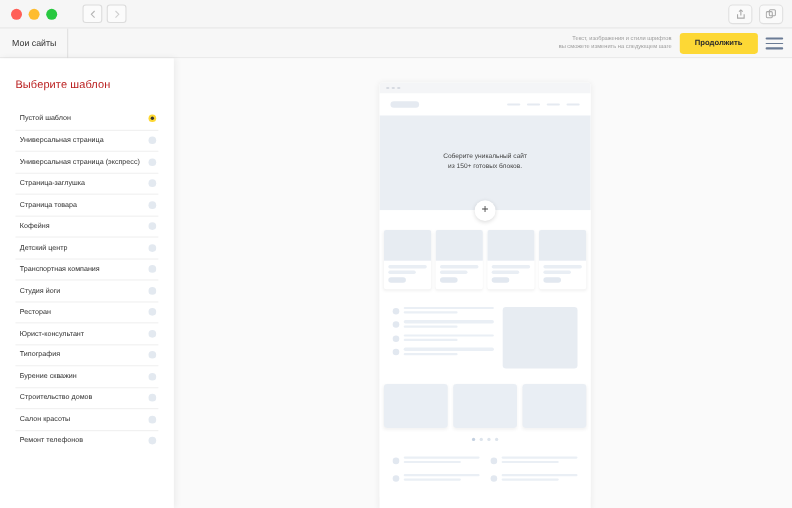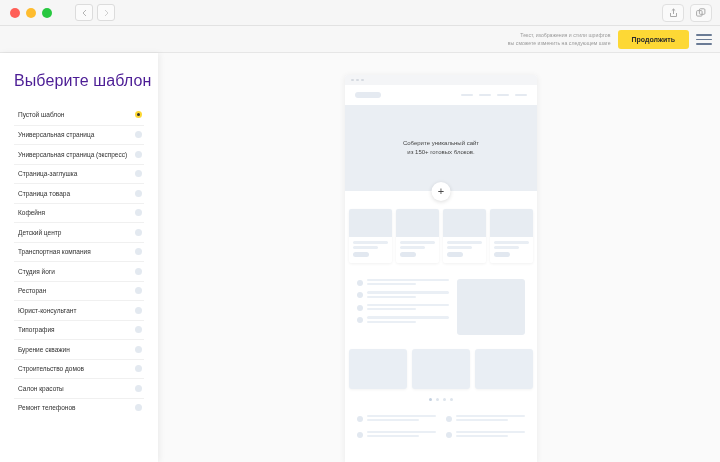--- a/index.html
+++ b/index.html
@@ -85,21 +85,21 @@
   
   .sidebar {
     position: absolute; top: 53px; left: 0;
     width: 158px; height: 409px;
     background: #ffffff;
     box-shadow: 2px 0 6px rgba(0,0,0,0.06);
     z-index: 5;
     overflow: hidden;
   }
   .sidebar h1 {
-    font-size: 16px; font-weight: normal; color: #4c1d95;
+    font-size: 10px; font-weight: normal; color: #b91c1c;
     padding: 19px 0 0 14px; letter-spacing: .1px;
   }
   .tpl-list { margin-top: 15px; padding: 0 14px 0 14px; }
   .tpl-item {
     display: flex; align-items: center; justify-content: space-between;
     gap: 6px;
     border-top: 1px solid #f0f0f0;
     min-height: 19.5px;
     padding: 3px 2px 3px 4px;
     cursor: pointer;
@@ -231,20 +231,21 @@
       <div class="winicon">
         <svg width="10" height="10" viewBox="0 0 10 10">
           <rect x="0.6" y="2.6" width="5.5" height="5.5" rx="1" fill="none" stroke="#a9a9a9" stroke-width="1"></rect>
           <rect x="3.4" y="0.8" width="5.5" height="5.5" rx="1" fill="none" stroke="#a9a9a9" stroke-width="1"></rect>
         </svg>
       </div>
     </div>
   </div>
 
   <div class="toolbar">
+    <div class="mysites">Мои сайты</div>
     <div class="toolbar-right">
       <div class="hint">
         <div>Текст, изображения и стили шрифтов</div>
         <div>вы сможете изменить на следующем шаге</div>
       </div>
       <button class="continue-btn">Продолжить</button>
       <div class="burger">
         <span></span>
           <span></span>
           <span></span>

